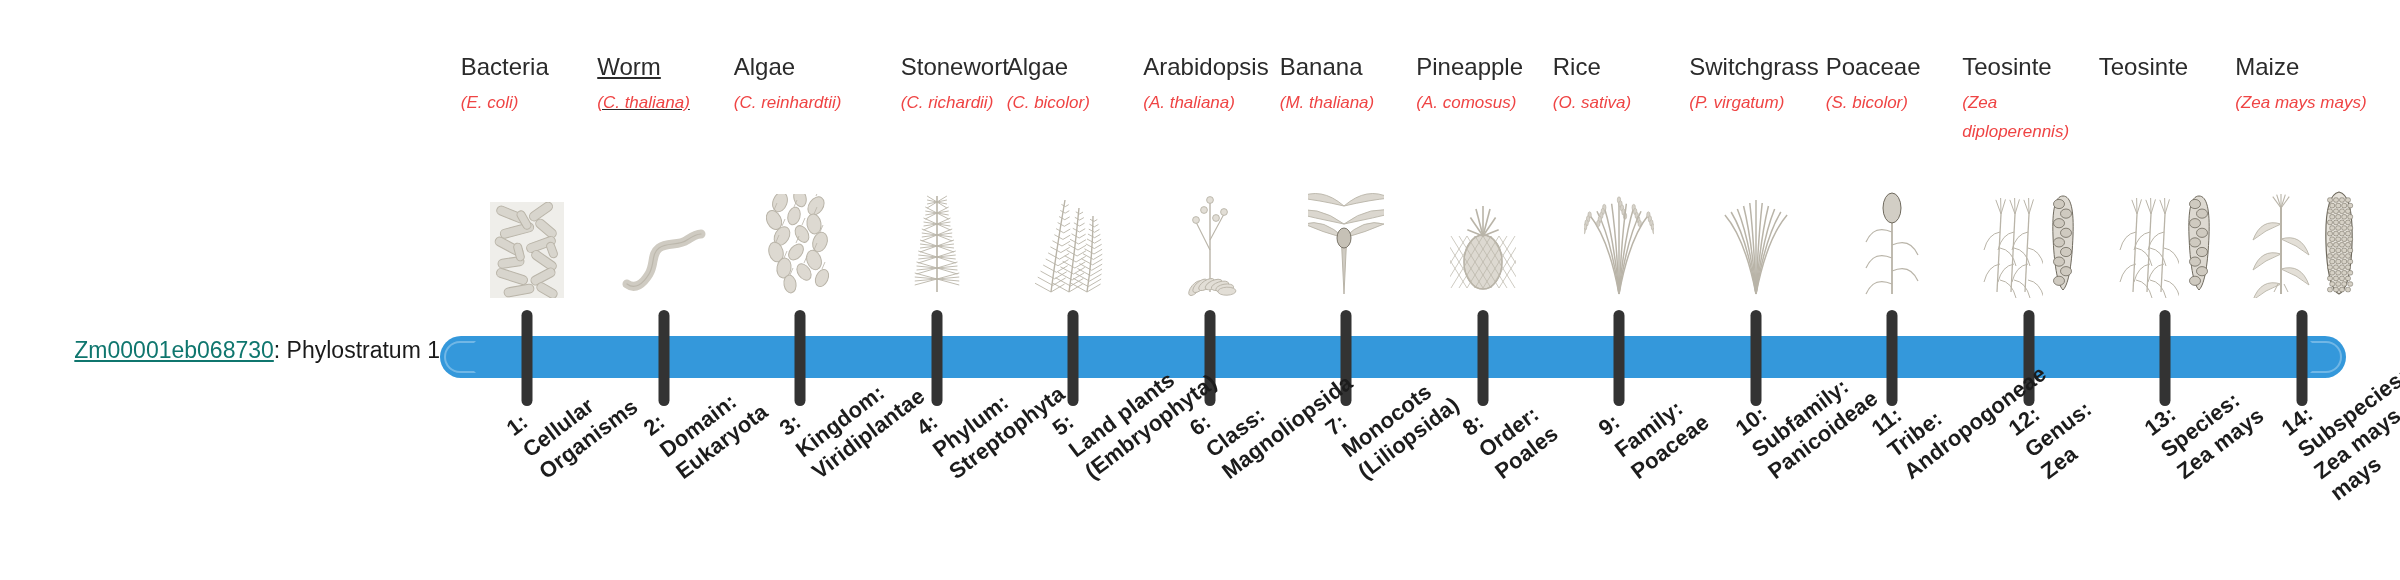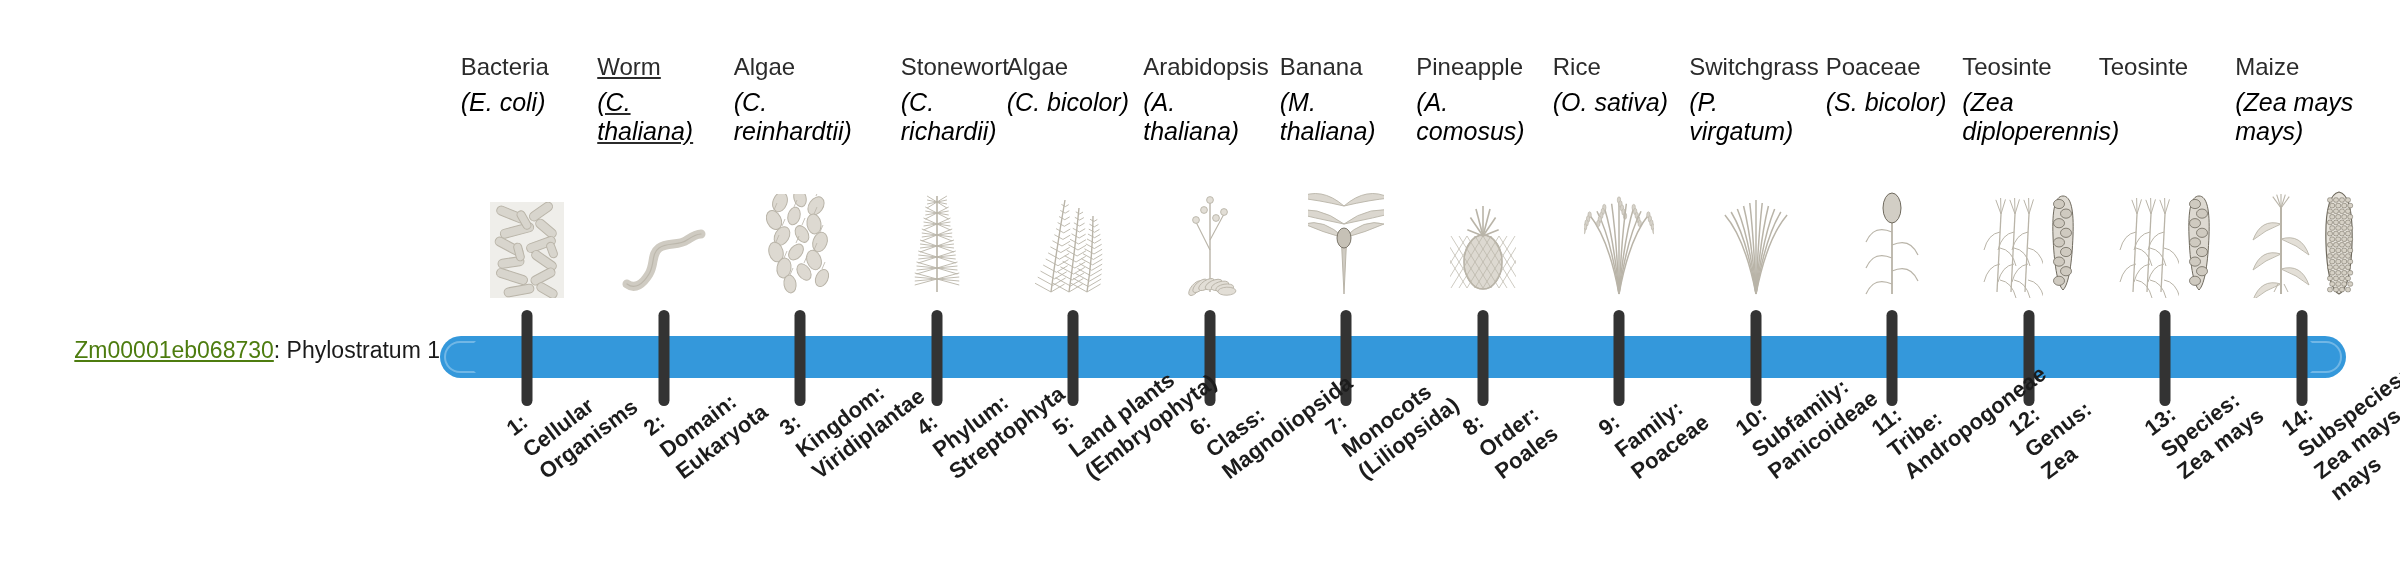--- a/index.html
+++ b/index.html
@@ -22,21 +22,21 @@
     left: 0px;
     top: 336px;
     width: 440px;
     text-align: right;
     font-size: 23px;
     line-height: 28px;
     white-space: nowrap;
     color: #1a1a1a;
   }
   #gene-label .gene-link {
-    color: #4d7c0f;
+    color: #0f766e;
     text-decoration: underline;
     cursor: pointer;
   }
 
   
   #track-area {
     position: absolute;
     left: 440px;
     top: 0px;
     width: 1960px;
@@ -87,24 +87,24 @@
     top: 52px;
     transform: translateX(-50%);
   }
   .col-common {
     font-size: 24px;
     line-height: 30px;
     color: #2b2b2b;
     white-space: nowrap;
   }
   .col-sci {
-    font-size: 25px;
+    font-size: 17px;
     line-height: 29px;
     font-style: italic;
-    color: #000000;
+    color: #ef4444;
     margin-top: 6px;
   }
 
   
   .organism {
     position: absolute;
     top: 168px;
     transform: translateX(-50%);
     height: 130px;
     display: flex;

